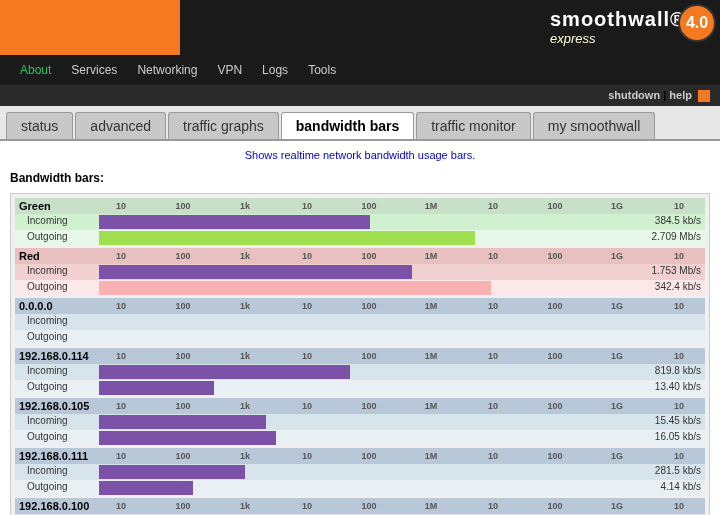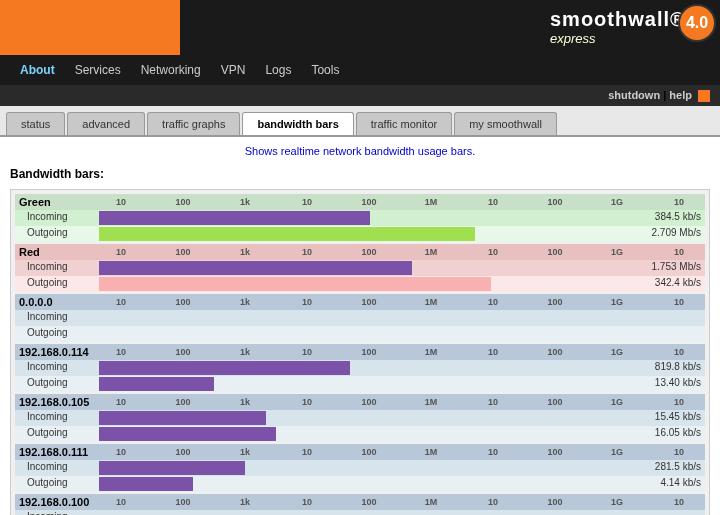--- a/index.html
+++ b/index.html
@@ -55,21 +55,21 @@
     }
     .nav-item {
       color: #ccc;
       padding: 0 10px;
       height: 30px;
       line-height: 30px;
       font-size: 12px;
       cursor: pointer;
       text-decoration: none;
     }
-    .nav-item.active { color: #7dd3fc; font-weight: bold; }
+    .nav-item.active { color: #22c55e; font-weight: normal; }
 
     
     #topbar {
       background: #2a2a2a;
       padding: 4px 10px;
       text-align: right;
       font-size: 11px;
       font-weight: bold;
     }
     #topbar a { color: #ccc; text-decoration: none; }
@@ -89,21 +89,21 @@
       display: flex;
       gap: 2px;
       border-bottom: 2px solid #999;
     }
     .tab {
       padding: 5px 14px;
       background: #c8c8c8;
       border: 1px solid #999;
       border-bottom: none;
       cursor: pointer;
-      font-size: 11px;
+      font-size: 14px;
       color: #333;
       border-radius: 3px 3px 0 0;
     }
     .tab.active {
       background: white;
       font-weight: bold;
       color: #000;
     }
 
     

